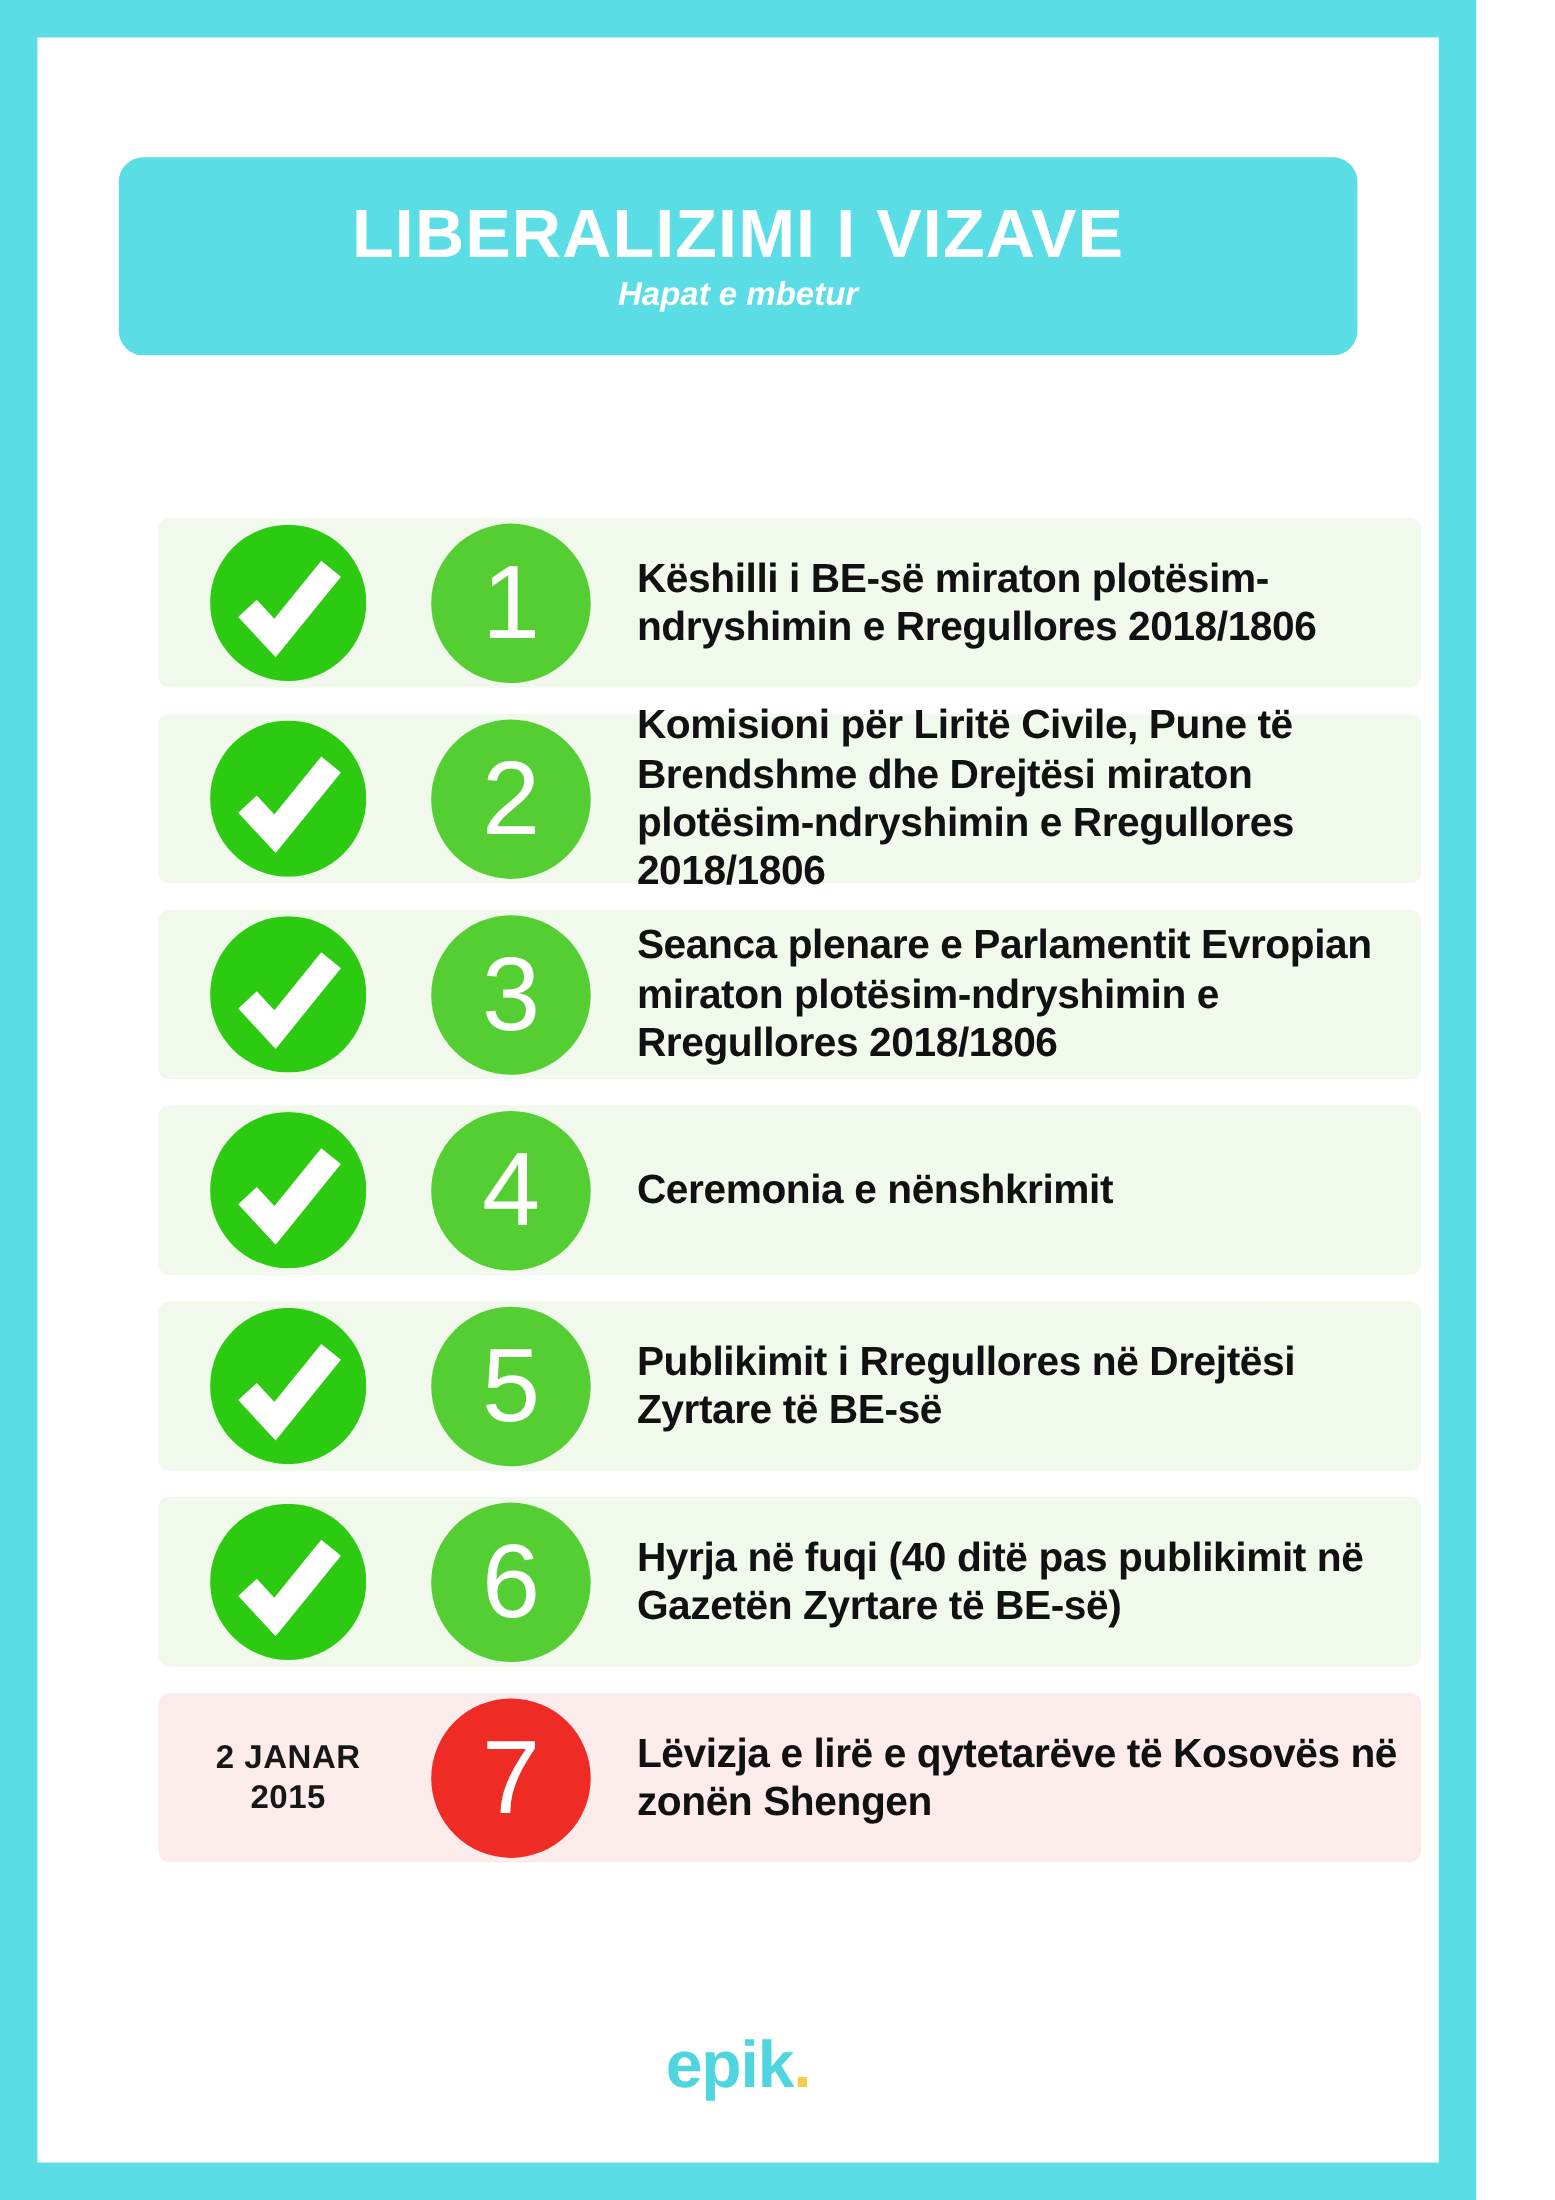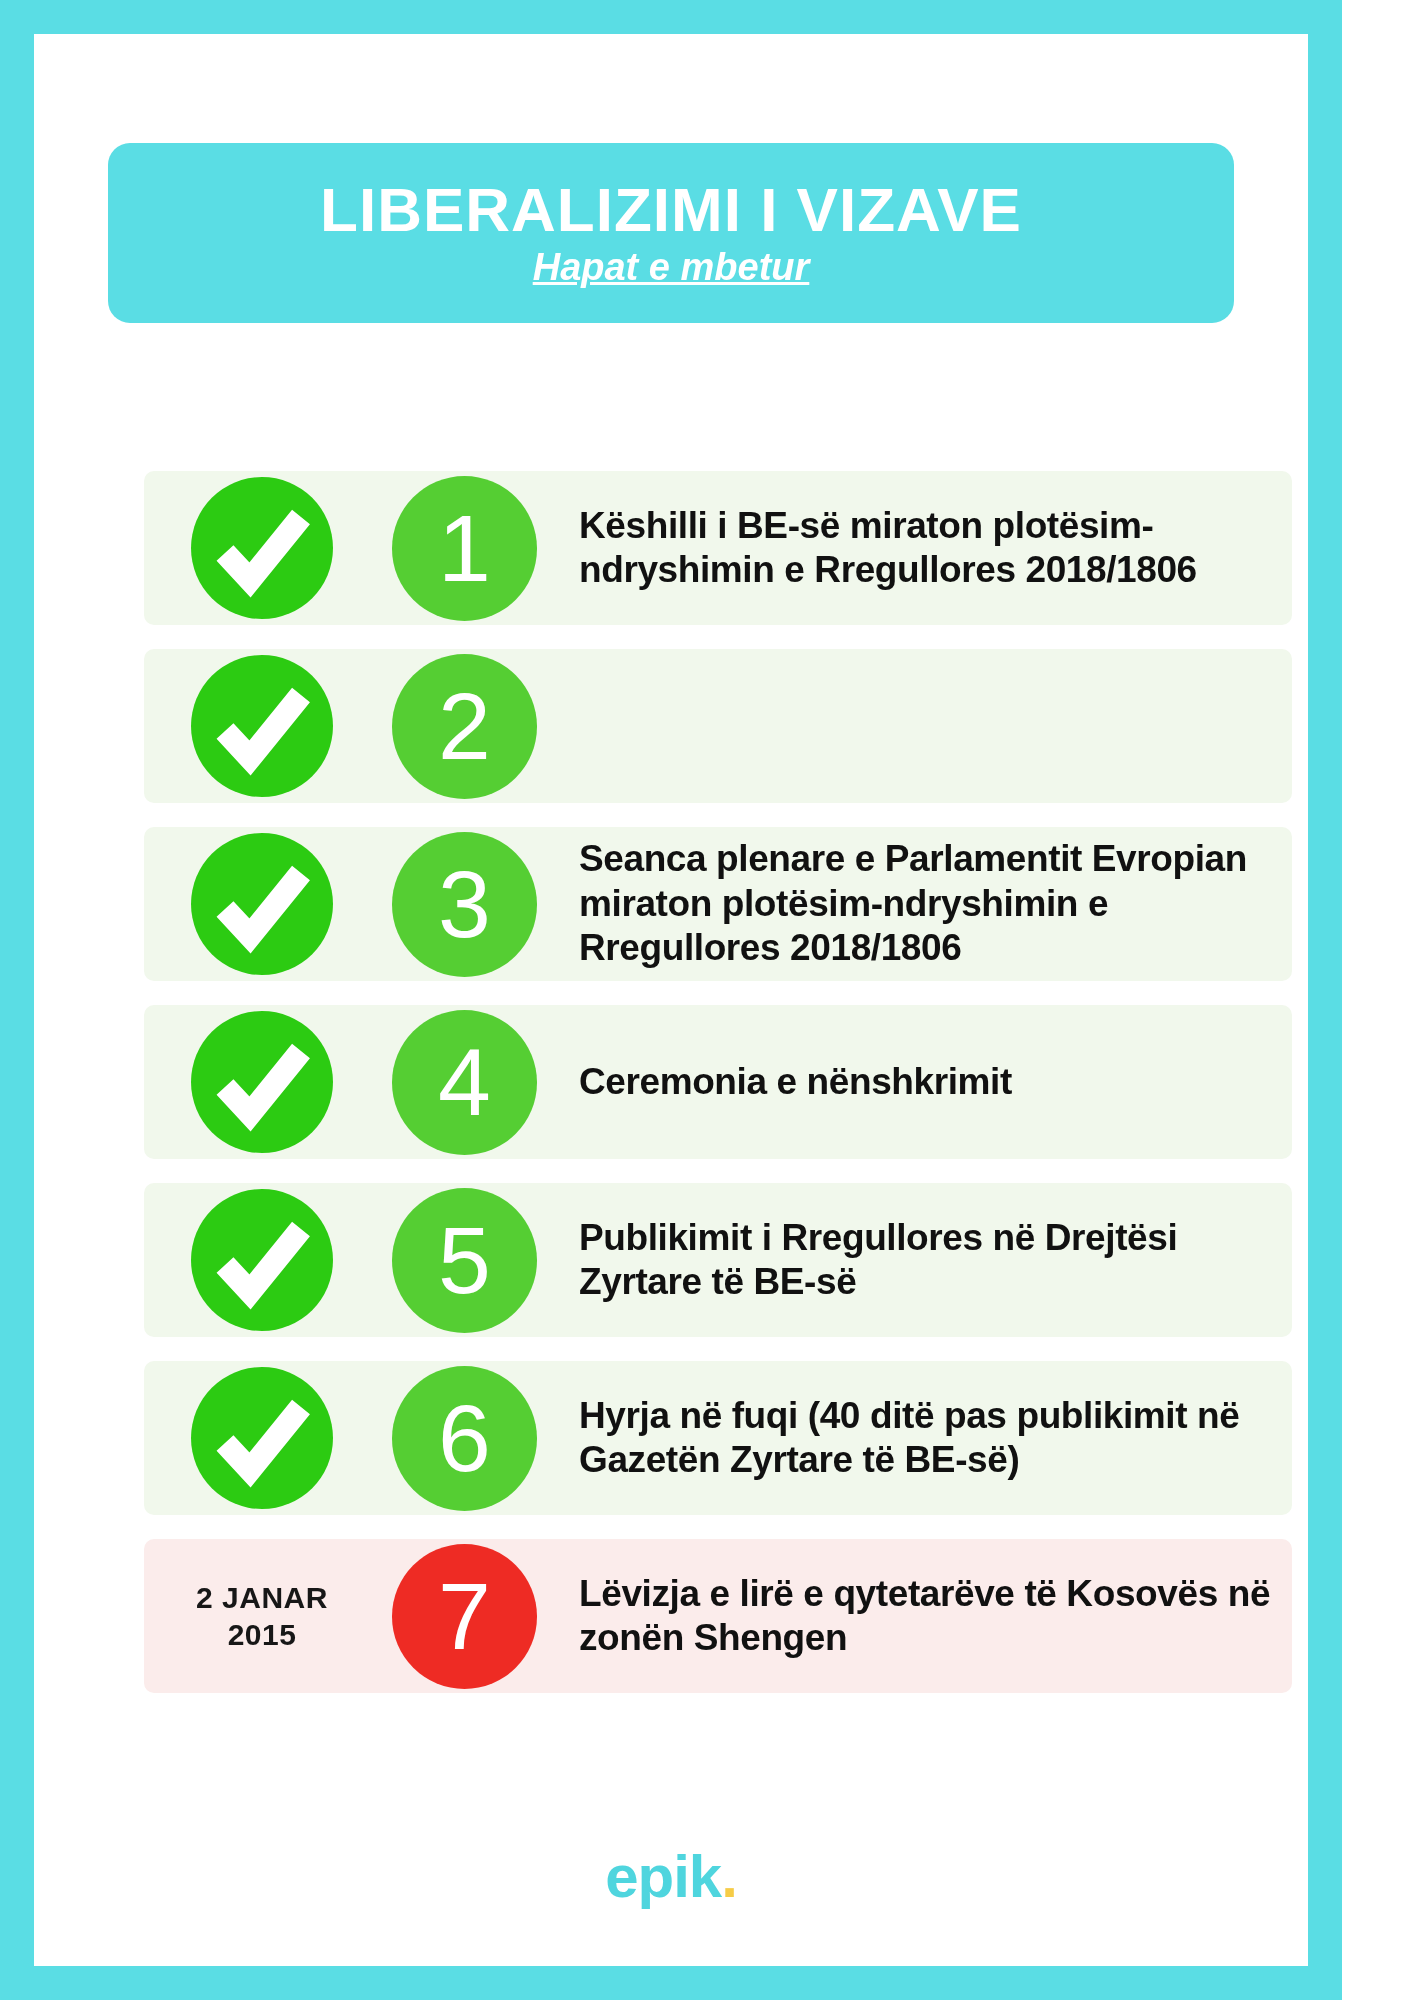--- a/index.html
+++ b/index.html
@@ -15,21 +15,21 @@
     border:34px solid var(--teal);
     background:#fff;overflow:hidden;
   }
   .header{
     margin:109px auto 0;width:1126px;height:180px;
     background:var(--teal);border-radius:22px;
     display:flex;flex-direction:column;align-items:center;justify-content:center;
     color:#fff;text-align:center;
   }
   .title{font-size:62px;font-weight:bold;letter-spacing:1px;line-height:1.05;}
-  .subtitle{font-size:38px;font-weight:bold;font-style:italic;margin-top:4px;text-decoration:underline;}
+  .subtitle{font-size:30px;font-weight:bold;font-style:italic;margin-top:4px;}
   .rows{
     margin:148px 0 0 110px;width:1148px;
     display:flex;flex-direction:column;gap:24px;
   }
   .row{
     height:154px;border-radius:10px;background:var(--row-green);
     display:flex;align-items:center;
   }
   .row.pending{background:var(--row-pink);}
   .slot-left{
@@ -90,20 +90,21 @@
           <svg viewBox="0 0 142 142" xmlns="http://www.w3.org/2000/svg">
             <circle cx="71" cy="71" r="71" fill="#2CCB12"></circle>
             <path d="M34 76 L59 103 L110 40" stroke="#ffffff" stroke-width="23" fill="none" stroke-linecap="butt" stroke-linejoin="miter"></path>
           </svg>
         </div>
 
       </div>
       <div class="num-circle">
         <span class="num">2</span>
       </div>
+      <div class="step-text">Komisioni për Liritë Civile, Pune të Brendshme dhe Drejtësi miraton plotësim-ndryshimin e Rregullores 2018/1806</div>
     </div>
 
     <div class="row done">
       <div class="slot-left">
         <div class="check-circle">
           <svg viewBox="0 0 142 142" xmlns="http://www.w3.org/2000/svg">
             <circle cx="71" cy="71" r="71" fill="#2CCB12"></circle>
             <path d="M34 76 L59 103 L110 40" stroke="#ffffff" stroke-width="23" fill="none" stroke-linecap="butt" stroke-linejoin="miter"></path>
           </svg>
         </div>

